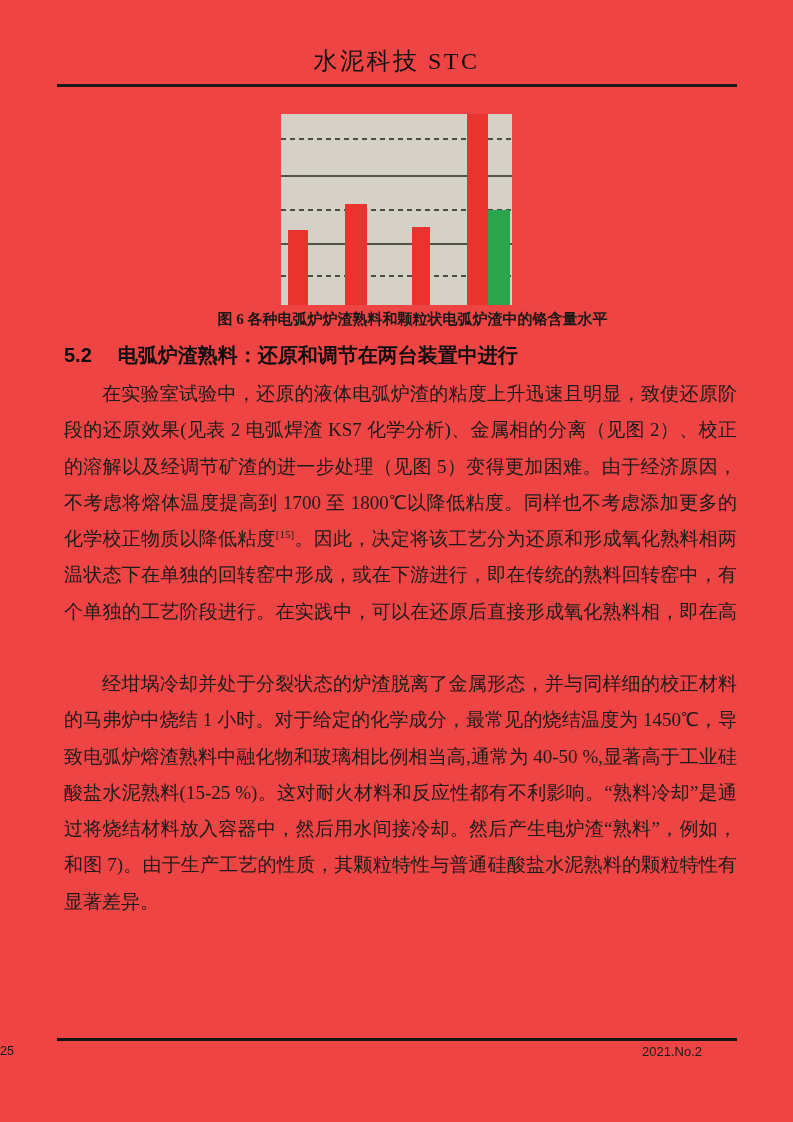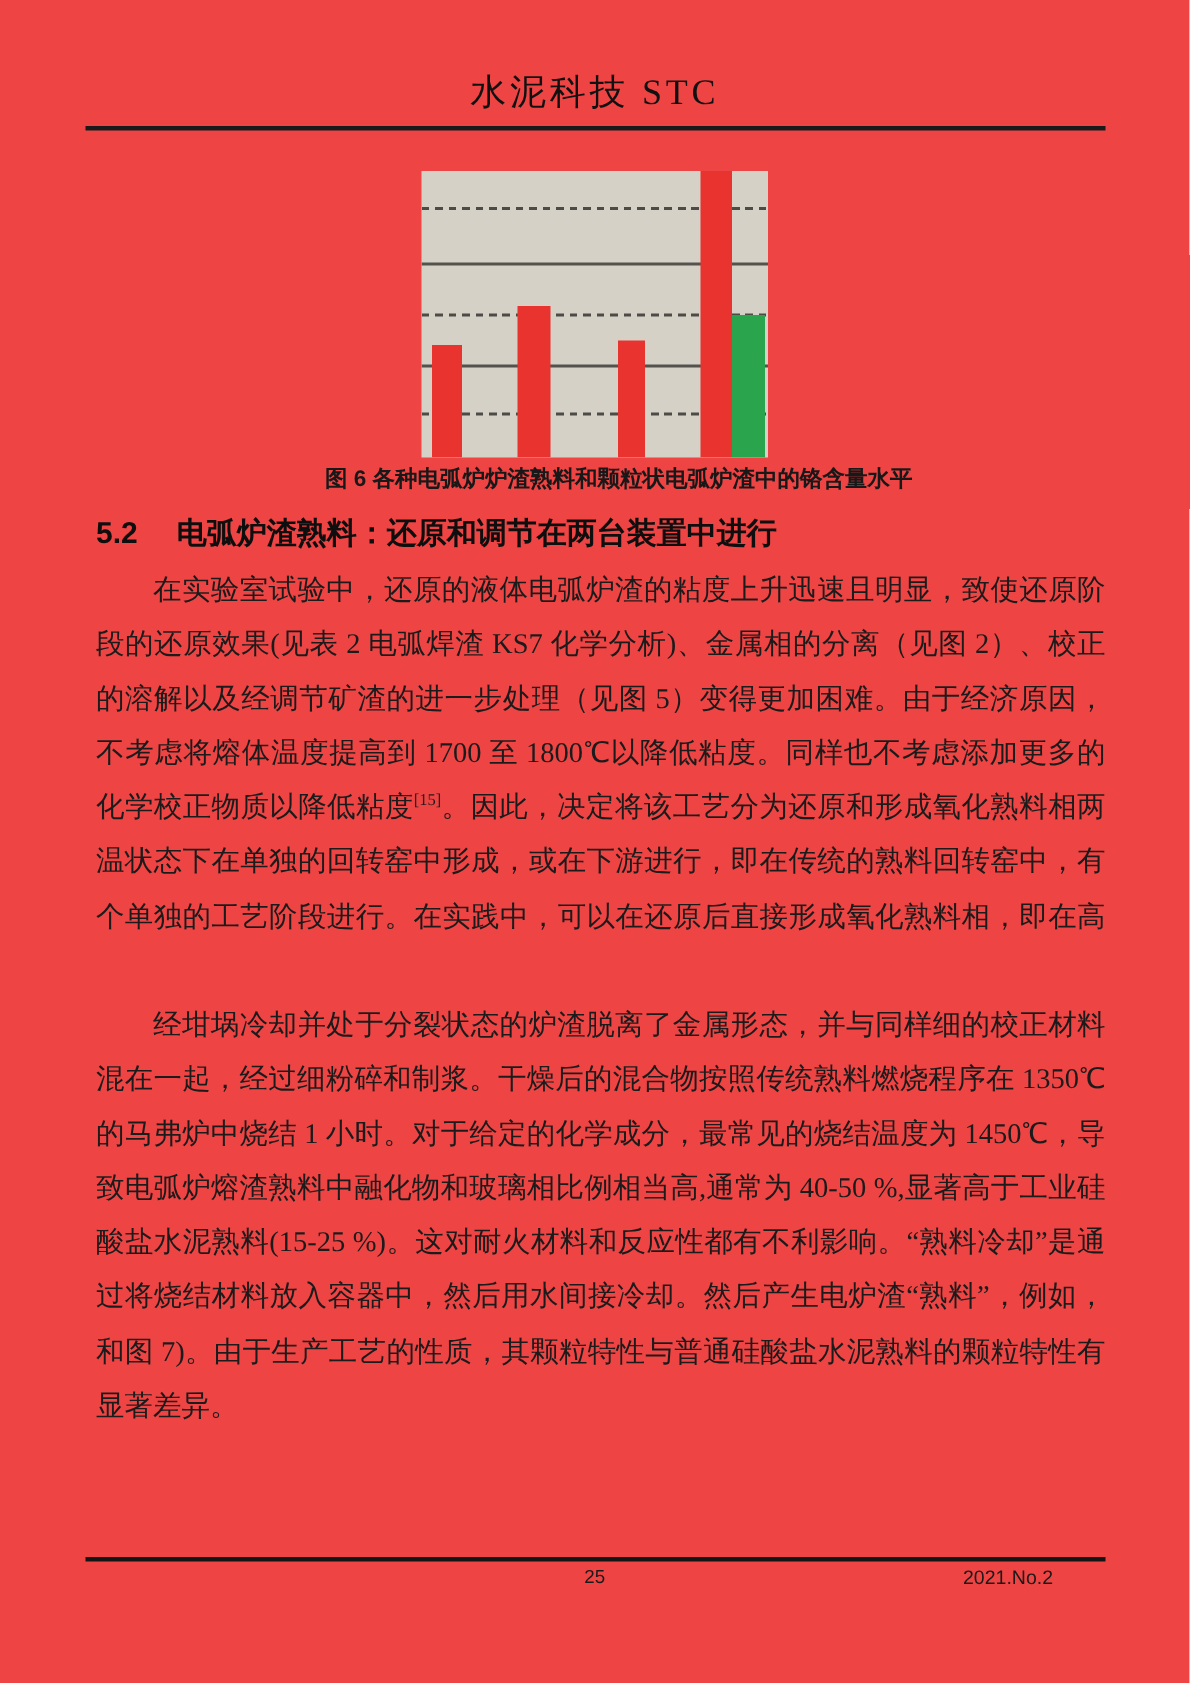--- a/index.html
+++ b/index.html
@@ -18,21 +18,21 @@
   }
   .chart {
     position:absolute; left:281px; top:114px; width:231px; height:191px;
     overflow:hidden;
   }
   .gridline { position:absolute; left:0; right:0; height:2px; z-index:1; }
   .bar { position:absolute; bottom:0; z-index:2; }
   .caption {
     position:absolute; top:310px; left:0; width:100%; text-align:center;
     font-size:15px; font-weight:bold; color:#181818;
-    font-family:Liberation Sans, sans-serif;
+    font-family:Liberation Serif, serif;
     padding-left:32px;
   }
   .section-heading {
     position:absolute; top:342px; left:64px; width:673px;
     font-family:"Liberation Sans", sans-serif; font-size:20px; font-weight:bold; color:#0e0e0e;
   }
   .sec-num { margin-right:26px; }
   .para {
     position:absolute; left:64px; width:673px;
     font-size:19px; line-height:36.3px; color:#1b1b1b;
@@ -41,21 +41,21 @@
     height:36.3px; overflow:hidden;
     text-align:justify; text-align-last:justify;
   }
   .para .line.indent { text-indent:38px; }
   .para .line.short { text-align-last:left; }
   sup.ref { font-size:11px; vertical-align:super; line-height:0; }
   .footer-rule {
     position:absolute; top:1038px; left:57px; width:680px; height:2.5px; background:#151515;
   }
   .page-number {
-    position:absolute; top:1044px; left:0; width:100%; text-align:center;
+    position:absolute; top:1044px; left:0; width:100%; 
     font-size:12.5px; color:#1a1a1a; font-family:"Liberation Sans", sans-serif;
   }
   .issue-number {
     position:absolute; top:1044px; right:91px;
     font-size:13px; color:#1a1a1a; font-family:"Liberation Sans", sans-serif;
   }
 </style>
 </head>
 <body>
 
@@ -87,21 +87,20 @@
     <div class="line">段的还原效果(见表 2 电弧焊渣 KS7 化学分析)、金属相的分离（见图 2）、校正料</div>
     <div class="line">的溶解以及经调节矿渣的进一步处理（见图 5）变得更加困难。由于经济原因，</div>
     <div class="line">不考虑将熔体温度提高到 1700 至 1800℃以降低粘度。同样也不考虑添加更多的</div>
     <div class="line"><span>化学校正物质以降低粘度</span><sup class="ref">[15]</sup><span>。因此，决定将该工艺分为还原和形成氧化熟料相两</span></div>
     <div class="line">温状态下在单独的回转窑中形成，或在下游进行，即在传统的熟料回转窑中，有</div>
     <div class="line">个单独的工艺阶段进行。在实践中，可以在还原后直接形成氧化熟料相，即在高</div>
   </div>
 
   <div class="para" style="top:666px;">
     <div class="line indent">经坩埚冷却并处于分裂状态的炉渣脱离了金属形态，并与同样细的校正材料</div>
-    <div class="line">混在一起，经过细粉碎和制浆。干燥后的混合物按照传统熟料燃烧程序在 1350℃</div>
     <div class="line">的马弗炉中烧结 1 小时。对于给定的化学成分，最常见的烧结温度为 1450℃，导</div>
     <div class="line">致电弧炉熔渣熟料中融化物和玻璃相比例相当高,通常为 40-50 %,显著高于工业硅</div>
     <div class="line">酸盐水泥熟料(15-25 %)。这对耐火材料和反应性都有不利影响。“熟料冷却”是通</div>
     <div class="line">过将烧结材料放入容器中，然后用水间接冷却。然后产生电炉渣“熟料”，例如，</div>
     <div class="line">和图 7)。由于生产工艺的性质，其颗粒特性与普通硅酸盐水泥熟料的颗粒特性有</div>
     <div class="line short">显著差异。</div>
   </div>
 
   <div class="footer-rule"></div>
   <div class="page-number">25</div>

